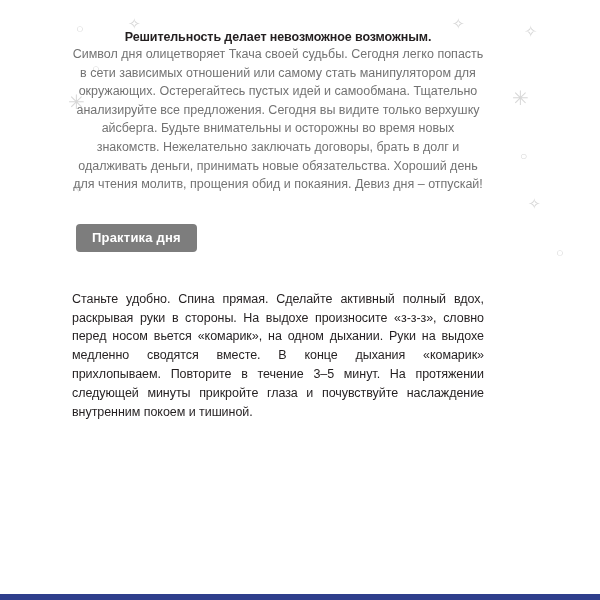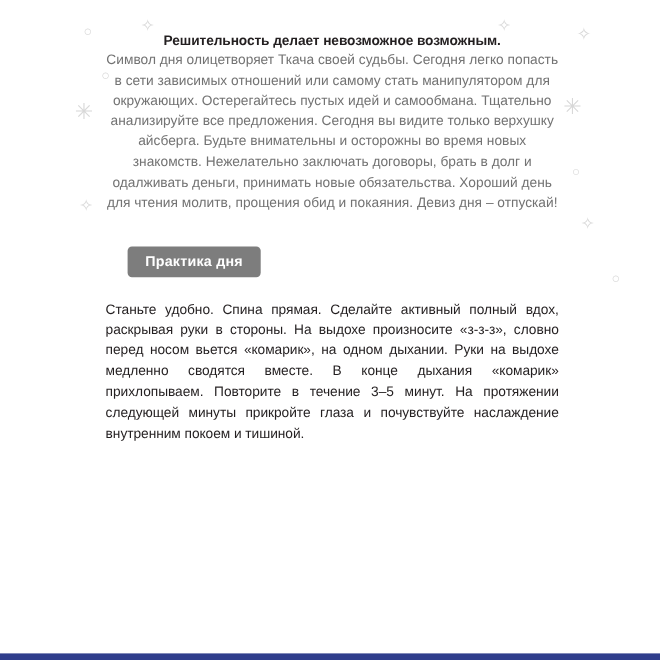--- a/index.html
+++ b/index.html
@@ -27,55 +27,55 @@
   }
   .decor span {
     position: absolute;
     color: #d8d8d8;
     line-height: 1;
     user-select: none;
   }
   
   .content {
     position: absolute;
-    left: 96px;
+    left: 72px;
     top: 30px;
     width: 412px;
   }
   .intro-title {
     font-weight: bold;
     font-size: 12.5px;
     color: #231f20;
     text-align: center;
     margin: 0 0 1px 0;
     letter-spacing: -0.1px;
   }
   .body-text {
     font-size: 12.5px;
     line-height: 18.6px;
     color: #737373;
     text-align: center;
     margin: 0;
   }
   .section-tag-wrap {
     margin-top: 30px;
-    margin-left: 20px;
+    margin-left: 4px;
   }
   .section-tag {
     display: inline-block;
     background: #7d7d7d;
     color: #ffffff;
     font-size: 13px;
     font-weight: bold;
     padding: 6px 16px 7px 16px;
     border-radius: 4px;
     letter-spacing: 0.2px;
   }
   .practice-text {
-    margin-top: 20px;
+    margin-top: 38px;
     font-size: 12.5px;
     line-height: 18.8px;
     color: #231f20;
     text-align: justify;
     text-align-last: left;
     letter-spacing: -0.05px;
   }
   .footer-rule {
     position: absolute;
     left: 0;

